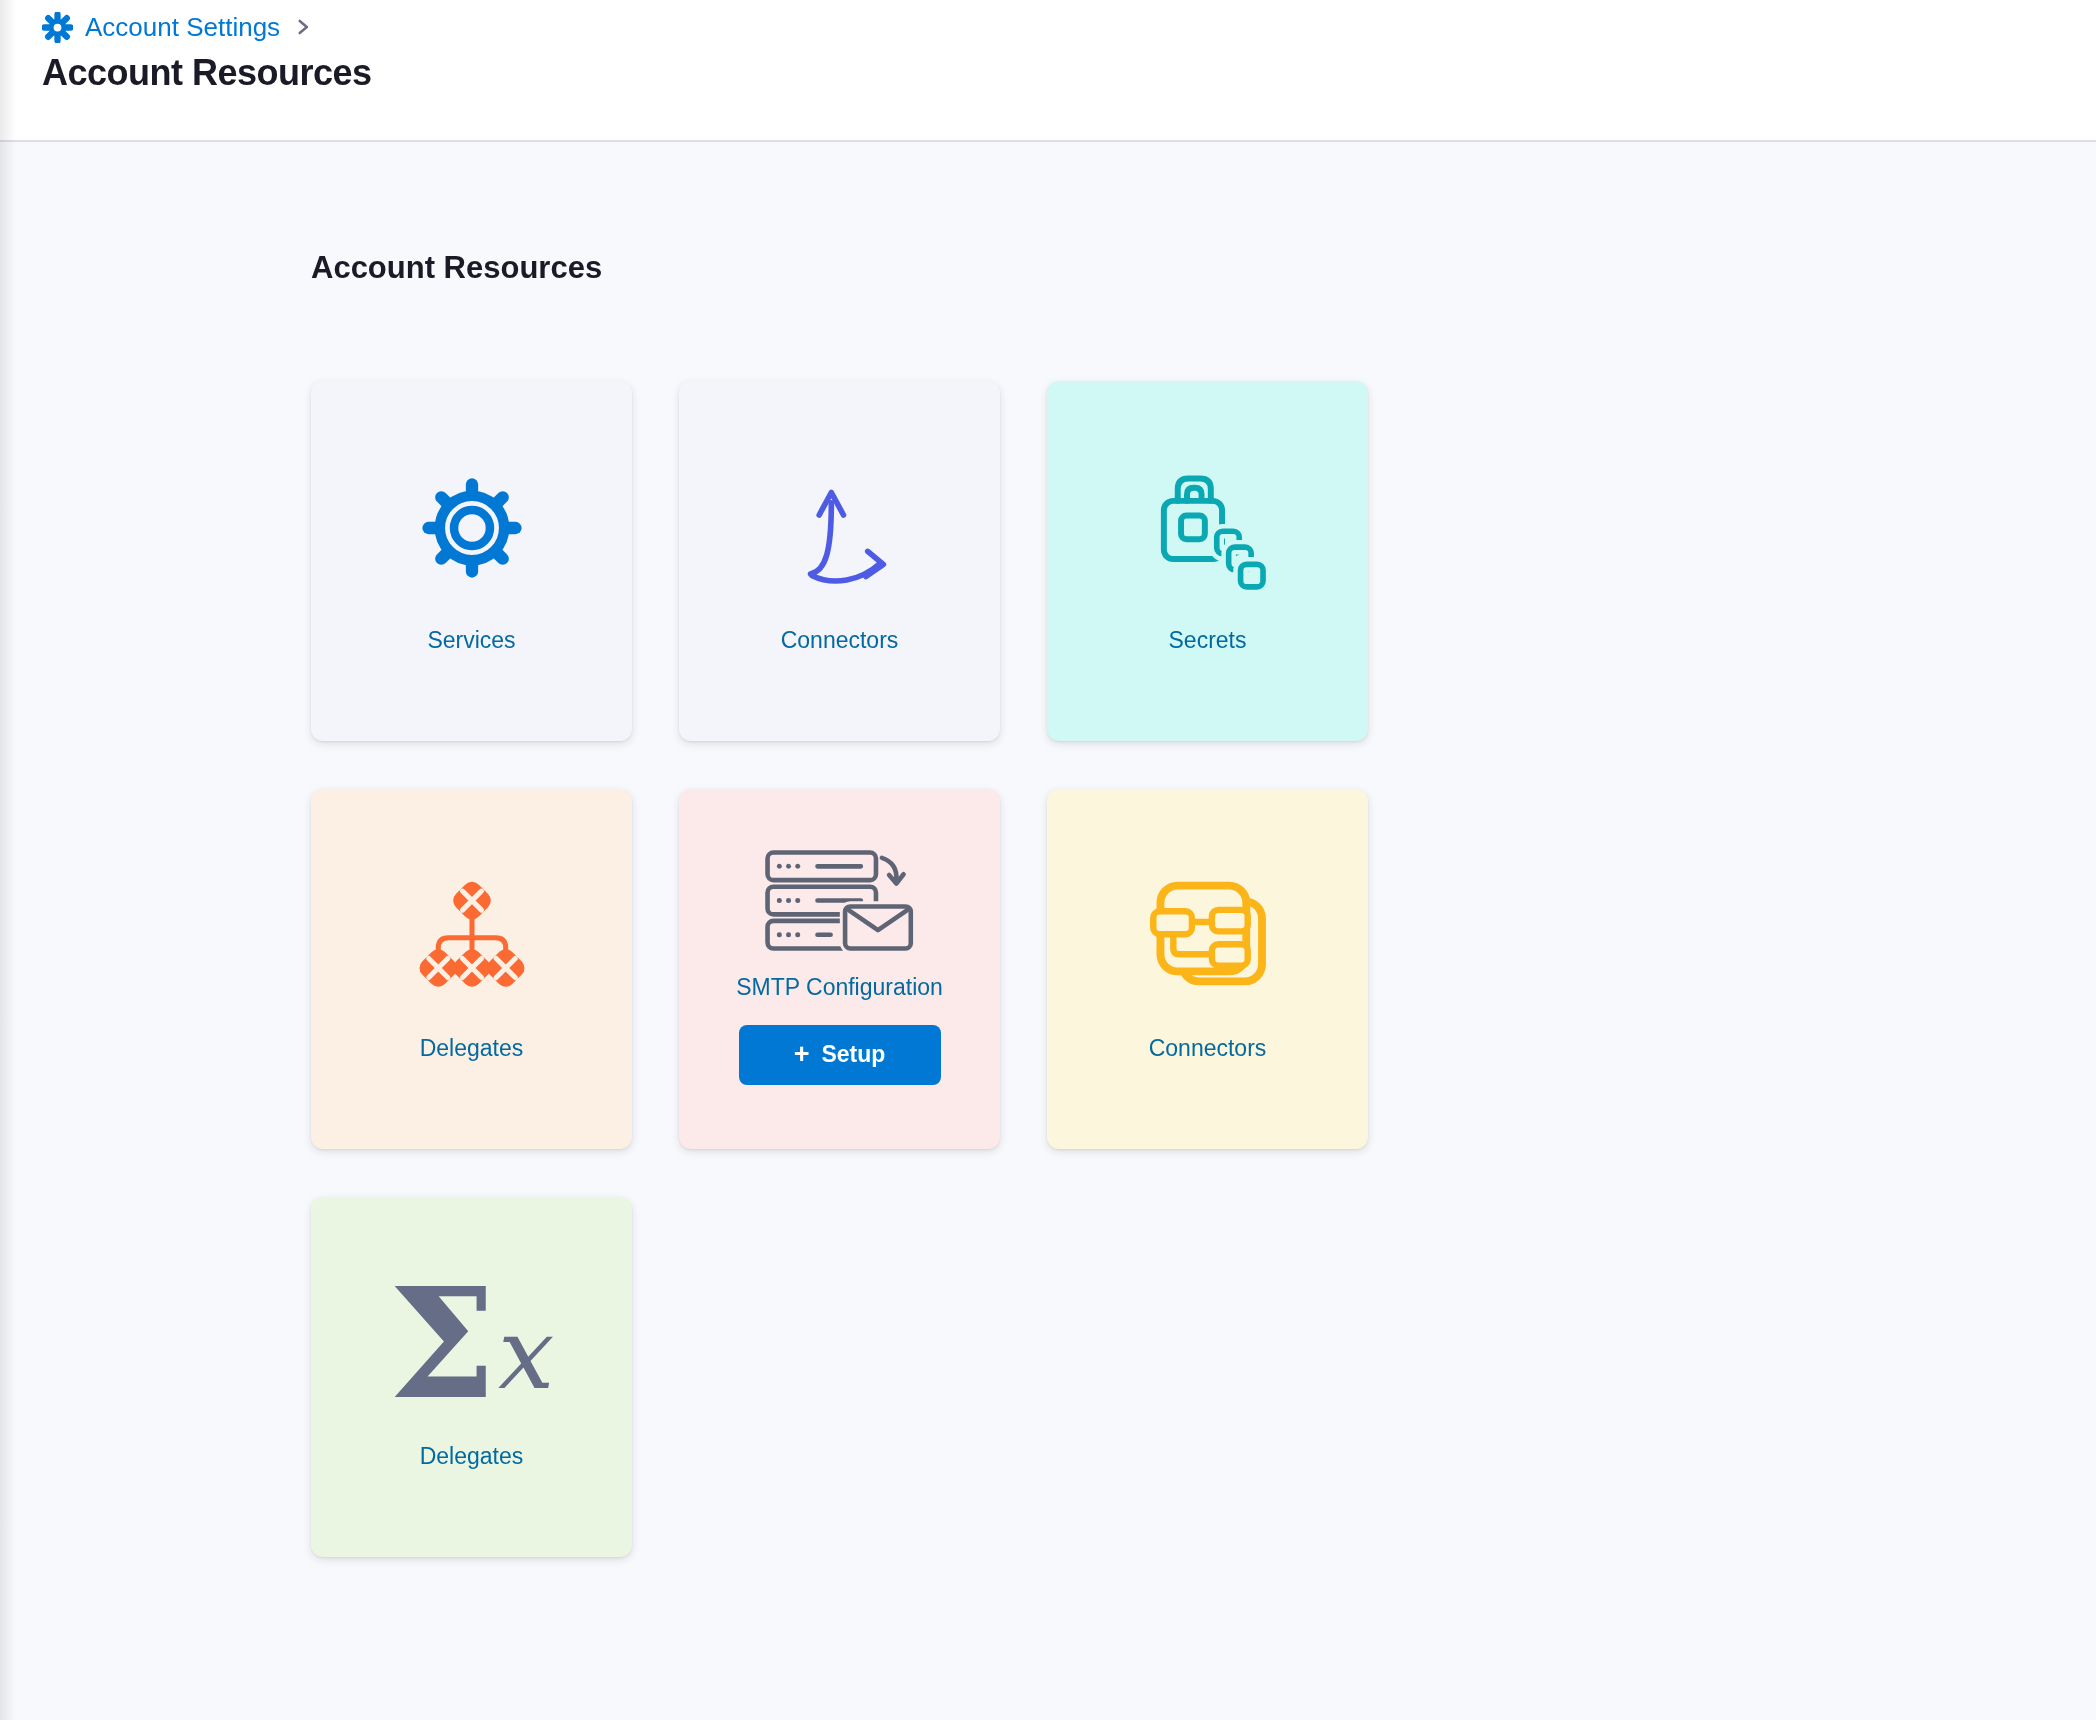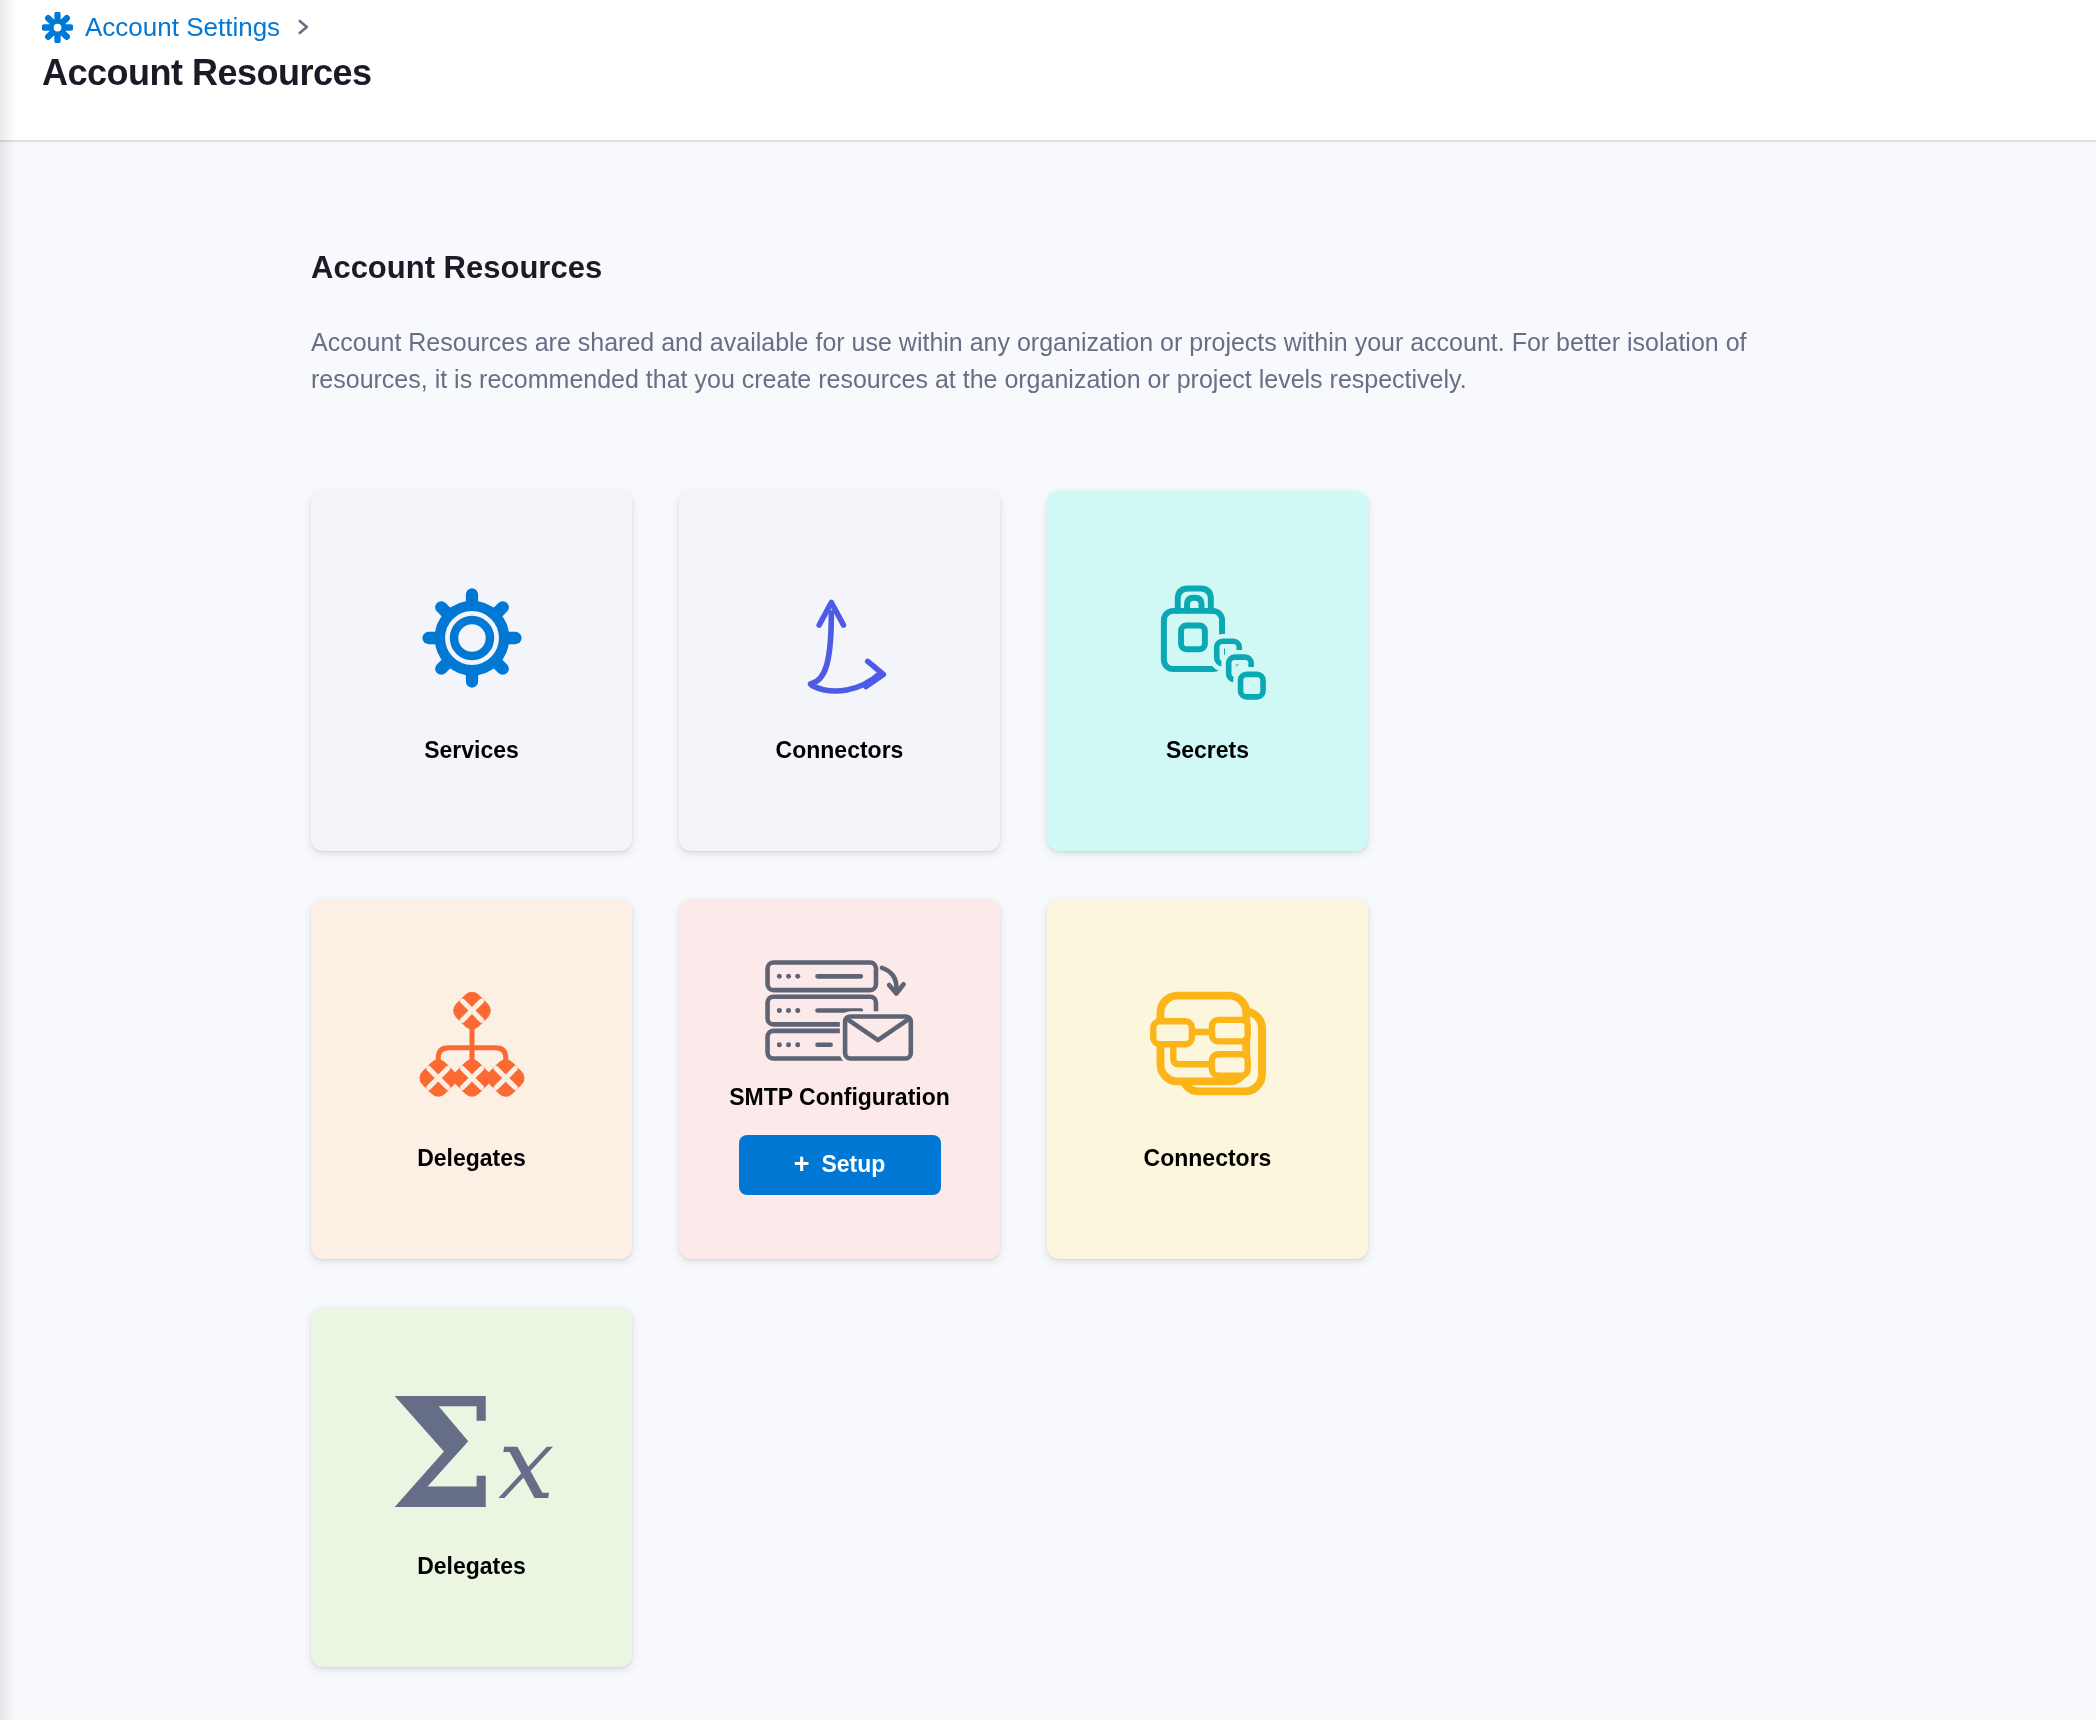--- a/index.html
+++ b/index.html
@@ -71,22 +71,22 @@
     display:flex;
     flex-direction:column;
     align-items:center;
     justify-content:center;
     cursor:pointer;
   }
   .icon-box { height:120px; display:flex; align-items:center; justify-content:center; }
   .card-label {
     margin-top:38px;
     font-size:23px;
-    font-weight:700;
-    color:#000000;
+    font-weight:400;
+    color:#0369a1;
     line-height:28px;
     white-space:nowrap;
   }
   
   .card-smtp .icon-box { height:100px; }
   .card-smtp .card-label { margin-top:19px; }
   .setup-button {
     margin-top:24px;
     width:202px;
     height:60px;
@@ -142,21 +142,20 @@
       <svg width="22" height="22" viewBox="0 0 20 20">
         <polyline points="7,4.5 13.5,10 7,15.5" fill="none" stroke="#6B6D85" stroke-width="2.3" stroke-linecap="round" stroke-linejoin="round"></polyline>
       </svg>
     </span>
   </div>
   <div class="page-title">Account Resources</div>
 </header>
 
 <main class="main">
   <h2 class="section-heading">Account Resources</h2>
-  <p class="section-desc">Account Resources are shared and available for use within any organization or projects within your account. For better isolation of resources, it is recommended that you create resources at the organization or project levels respectively.</p>
 
   <div class="grid">
 
     <div class="card" style="--bg: #F3F5FB; --ic: #0278D5;">
       <div class="icon-box">
         <svg width="104" height="104" viewBox="0 0 110 110">
           <g class="s" stroke-width="13">
             <line x1="91" y1="55" x2="101" y2="55"></line>
               <line x1="55" y1="91" x2="55" y2="101"></line>
             <line x1="19" y1="55" x2="9" y2="55"></line>

